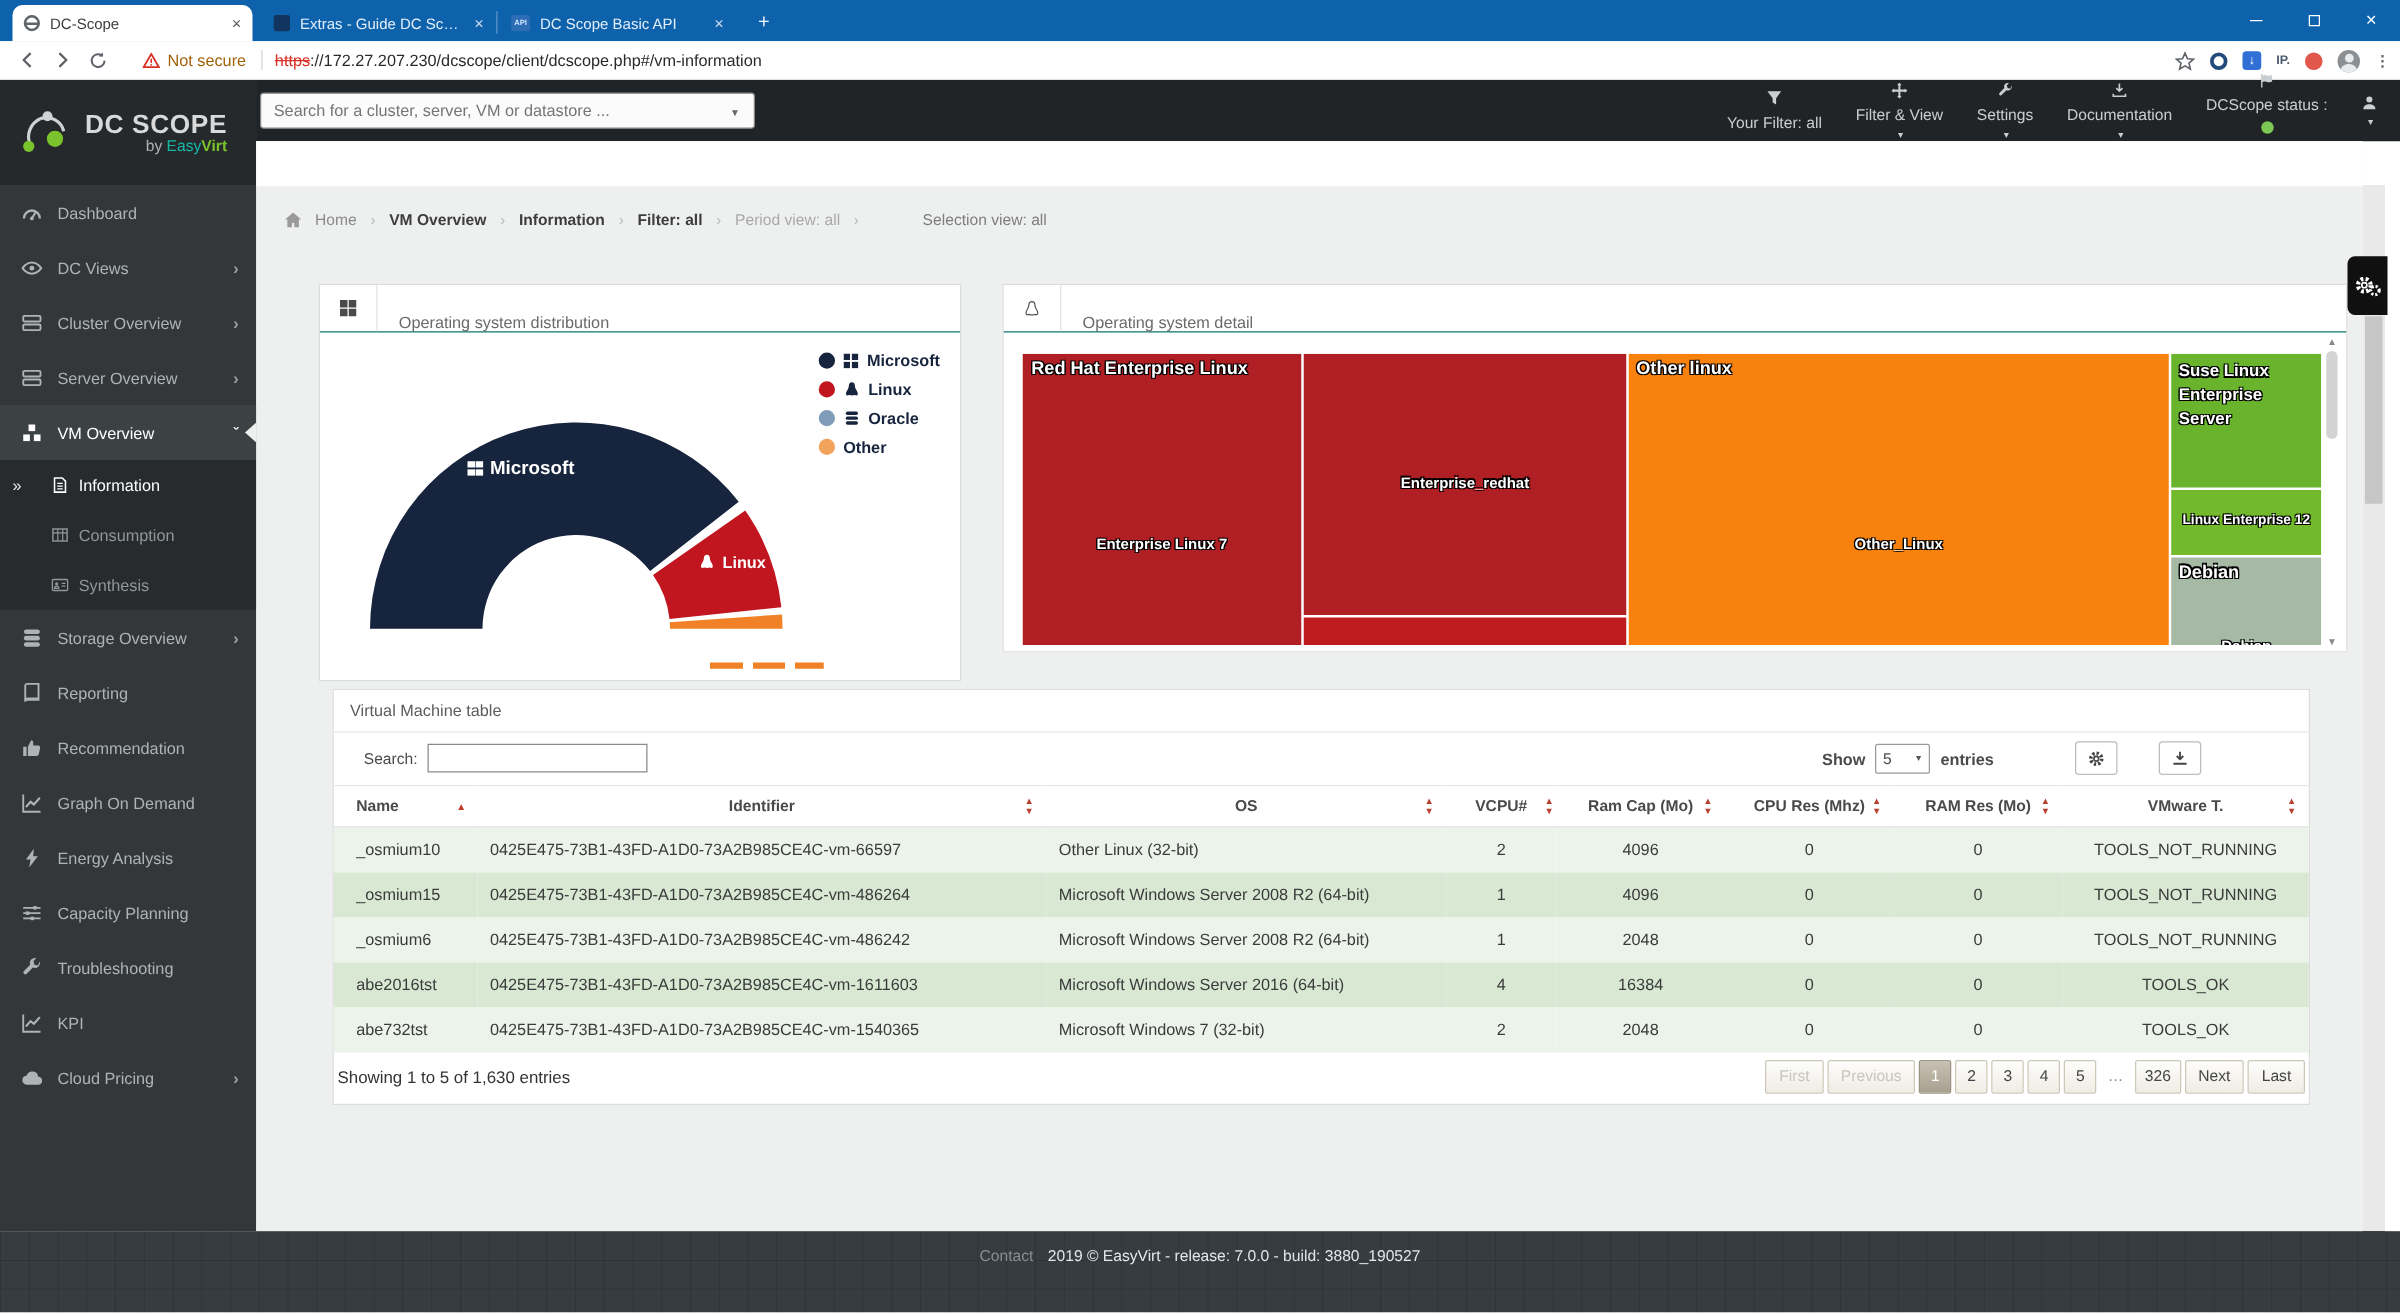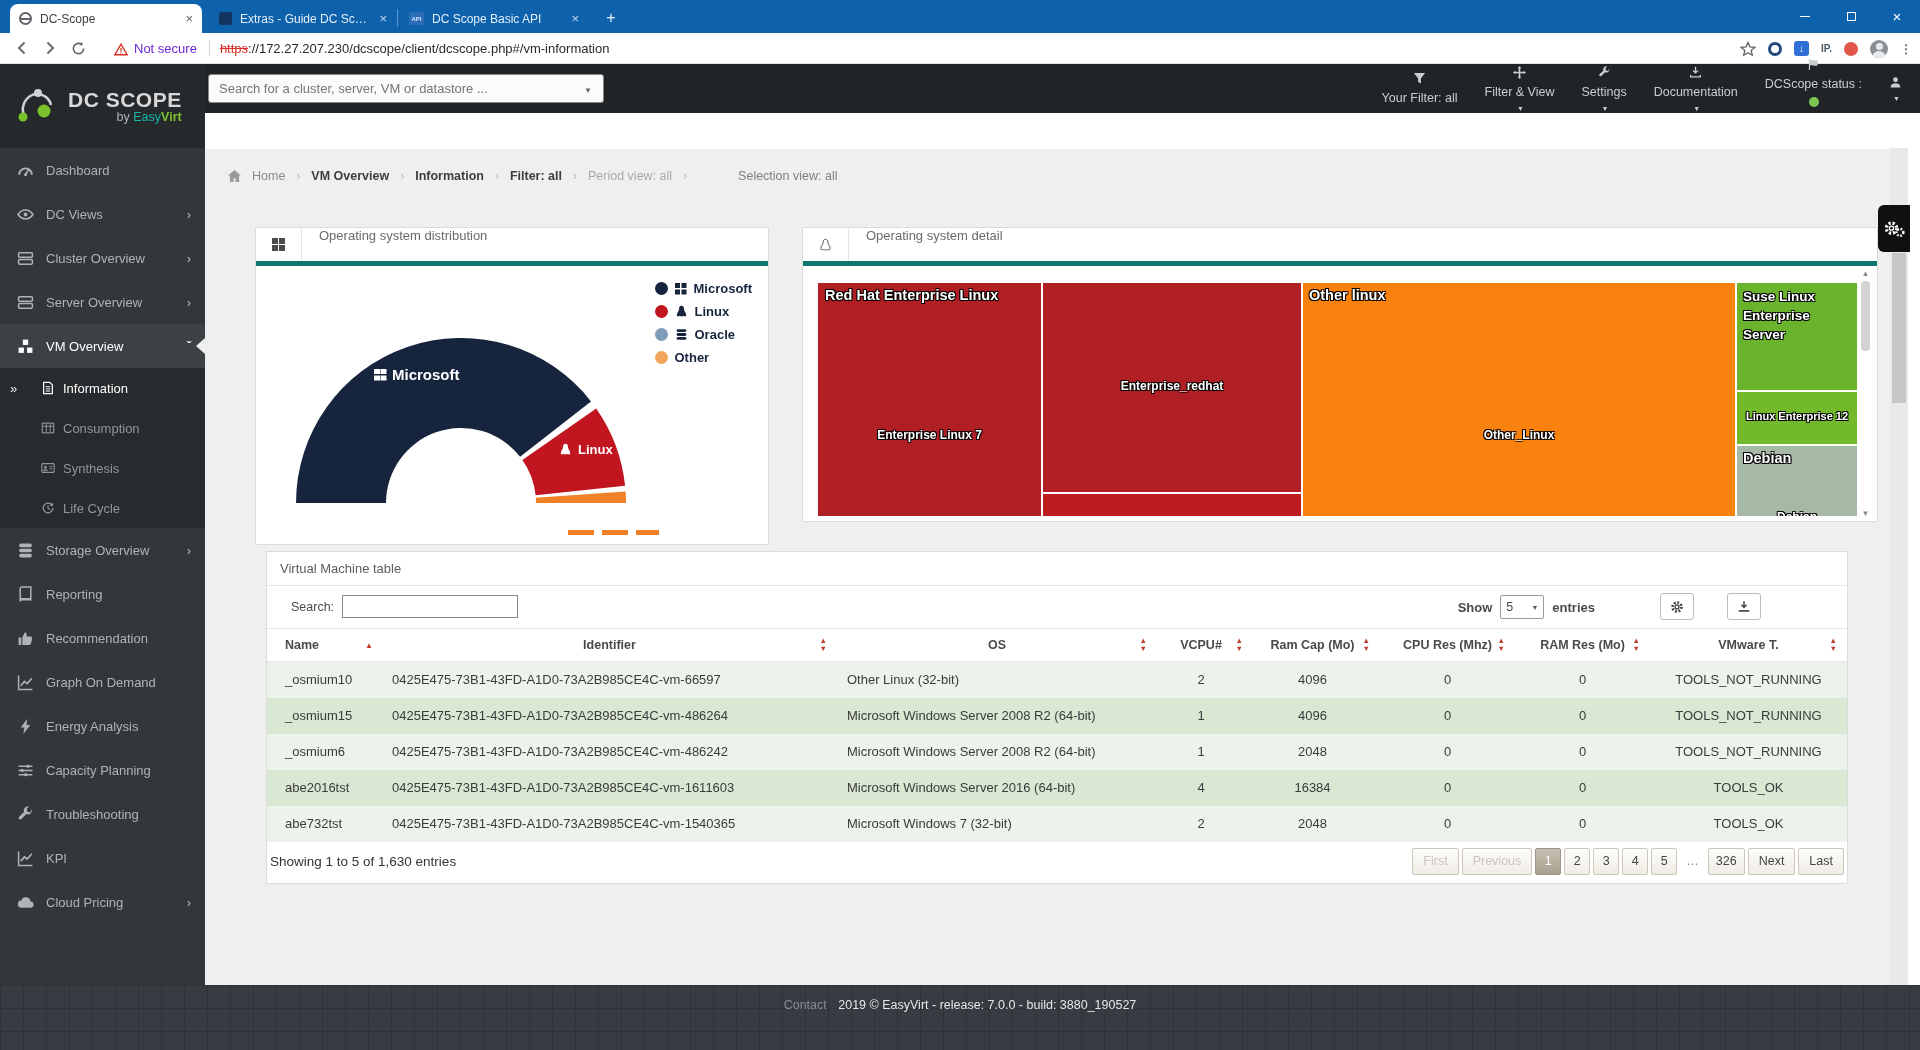--- a/index.html
+++ b/index.html
@@ -22,21 +22,21 @@
   .fav-api { width:15px; height:13px; background:#2d6db5; border-radius:2px; color:#cfe6ff; font-size:6px; font-weight:bold; display:flex; align-items:center; justify-content:center; flex:none; }
   .newtab { position:absolute; left:600px; top:8px; width:22px; height:22px; color:#e9f1fa; font-size:16px; text-align:center; line-height:20px; }
   .wincontrols { position:absolute; right:0; top:0; height:33px; display:flex; }
   .winbtn { width:46px; height:33px; display:flex; align-items:center; justify-content:center; color:#fff; }
   .ic-min { width:10px; height:1px; background:#fff; }
   .ic-max { width:9px; height:9px; border:1px solid #fff; }
   .ic-close { font-size:15px; line-height:1; }
 
   .addrbar { position:absolute; left:0; top:33px; width:1920px; height:31px; background:#fff; border-bottom:1px solid #e2e2e2; display:flex; align-items:center; font-size:13px; }
   .nav-ic { width:28px; display:flex; justify-content:center; color:#5f6368; }
-  .sec-chip { display:flex; align-items:flex-end; gap:6px; margin-left:22px; color:#6d28d9; }
+  .sec-chip { display:flex; align-items:center; gap:6px; margin-left:22px; color:#a16207; }
   .chip-div { width:1px; height:16px; background:#d5d5d5; margin:0 10px 0 12px; }
   .url { color:#27292b; }
   .url .strike { color:#d93025; text-decoration:line-through;margin-top:12px; }
   .addr-right { position:absolute; right:8px; top:0; height:31px; display:flex; align-items:center; gap:12px; }
   .ext-o { width:14px; height:14px; border:3px solid #234a7d; border-radius:50%; }
   .ext-dl { width:15px; height:15px; background:#2f6fd6; border-radius:3px; color:#fff; font-size:10px; line-height:15px; text-align:center; }
   .ext-ip { font-size:10px; font-weight:bold; color:#49586b; }
   .ext-red { width:14px; height:14px; background:#e2574c; border-radius:50%; }
   .avatar { width:18px; height:18px; border-radius:50%; background:#8b9095; position:relative; overflow:hidden; }
   .avatar::before { content:""; position:absolute; left:5.5px; top:3px; width:7px; height:7px; border-radius:50%; background:#e8eaed; }
@@ -76,21 +76,21 @@
   .content { position:absolute; left:205px; top:113px; width:1685px; height:872px; background:#eef0ef; }
   .white-band { position:absolute; left:0; top:0; width:100%; height:36px; background:#fff; }
   .breadcrumb { position:absolute; left:23px; top:56px; display:flex; align-items:center; gap:11px; font-size:12.5px; color:#8a8a8a; }
   .breadcrumb svg { width:13px; height:12px; color:#9a9a9a; }
   .bc-sep { color:#b9b9b9; font-size:12px; }
   .bc-b { font-weight:bold; color:#3d3d3d; }
   .bc-muted { color:#a9a9a9; }
   .bc-mid { color:#7e7e7e;margin-left:40px; }
 
   .panel { position:absolute; background:#fff; border:1px solid #dcdcdc; }
-  .panel-header { height:38px; border-bottom:5px solid #0f766e; display:flex; align-items:flex-start; font-size:13px; color:#6a6a6a; }
+  .panel-header { height:38px; border-bottom:1px solid #0f766e; display:flex; align-items:flex-end; font-size:13px; color:#6a6a6a; }
   .ph-icon { width:46px; height:100%; border-right:1px solid #e4e4e4; display:flex; align-items:center; justify-content:center; color:#555; flex:none; }
   .ph-title { padding-left:17px; }
   .grid-ic { position:relative; width:13px; height:13px; }
   .grid-ic::before { content:""; position:absolute; left:0; top:0; width:6px; height:6px; background:#4a4a4a; box-shadow:7px 0 0 #4a4a4a, 0 7px 0 #4a4a4a, 7px 7px 0 #4a4a4a; }
 
   
   .p-dist { left:50px; top:114px; width:514px; height:318px; }
   .p-dist-body { position:relative; height:279px; overflow:hidden; }
   .legend { position:absolute; right:16px; top:11px; }
   .legend-row { display:flex; align-items:center; gap:7px; height:23px; font-size:13px; font-weight:bold; color:#17243d; }
@@ -373,28 +373,20 @@
         </svg>
       <span>Consumption</span>
     </div>
     <div class="sub-item">
       <svg viewBox="0 0 16 16">
           <rect x="1" y="3" width="14" height="10" rx="1" fill="none" stroke="currentColor" stroke-width="1.3"></rect>
           <circle cx="5" cy="7" r="1.5" fill="currentColor"></circle>
           <path d="M3 11c0-1.4 1-2 2-2s2 .6 2 2zM9.5 6.5H13M9.5 9H13" stroke="currentColor" stroke-width="1.1" fill="none"></path>
         </svg>
       <span>Synthesis</span>
-    </div>
-    <div class="sub-item">
-      <svg viewBox="0 0 16 16">
-          <path d="M13.5 8A5.5 5.5 0 1 1 8 2.5c2.4 0 4.3 1.4 5.1 3.2" fill="none" stroke="currentColor" stroke-width="1.5"></path>
-          <path d="M13.8 1.8v4h-4z" fill="currentColor"></path>
-          <path d="M8 5v3.2l2.3 1.4" stroke="currentColor" stroke-width="1.3" fill="none"></path>
-        </svg>
-      <span>Life Cycle</span>
     </div>
   </div>
   <div class="nav-item">
     <svg viewBox="0 0 16 16">
         <rect x="2" y="1.5" width="12" height="3.4" rx="1.7" fill="currentColor"></rect>
         <rect x="2" y="6.3" width="12" height="3.4" rx="1.7" fill="currentColor"></rect>
         <rect x="2" y="11.1" width="12" height="3.4" rx="1.7" fill="currentColor"></rect>
       </svg>
     <span>Storage Overview</span>
     <span class="chev">›</span>

